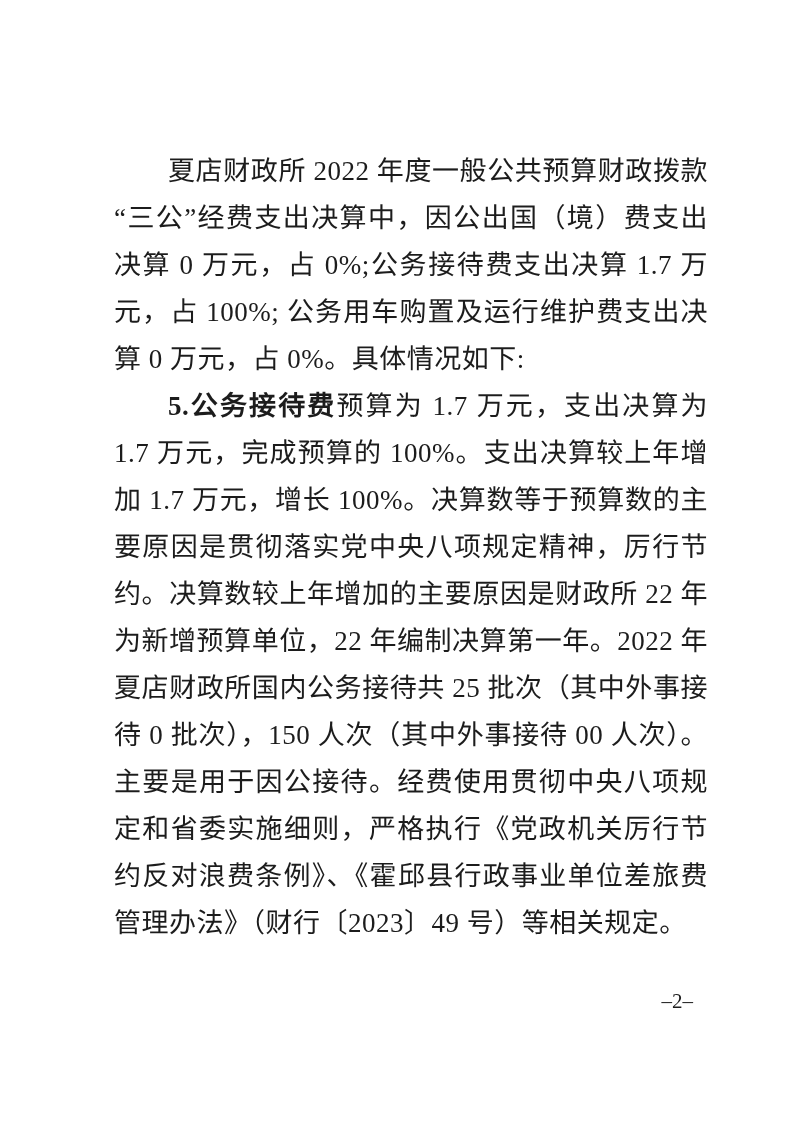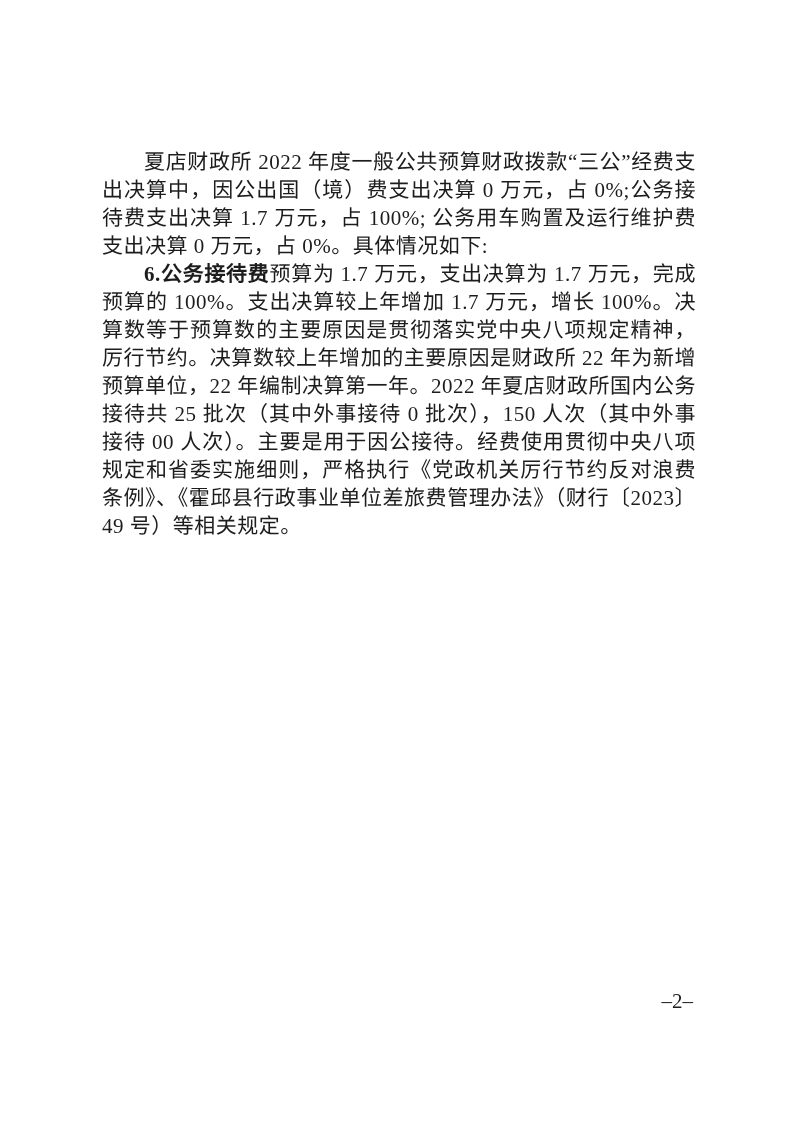--- a/index.html
+++ b/index.html
@@ -11,25 +11,25 @@
     position: relative;
     width: 793px;
     height: 1122px;
     background: #ffffff;
     overflow: hidden;
     font-family: "Liberation Serif", "DejaVu Serif", serif;
     color: #1c1c1c;
   }
   .content {
     position: absolute;
-    left: 102px;
+    left: 114px;
     top: 148px;
     width: 594px;
-    font-size: 21px;
-    line-height: 28px;
+    font-size: 27px;
+    line-height: 47px;
     letter-spacing: 0.5px;
   }
   .content p {
     margin: 0;
     padding: 0;
     text-indent: 2em;
     text-align: justify;
     text-justify: inter-ideograph;
   }
   .bold {
@@ -43,16 +43,16 @@
     line-height: 26px;
     color: #1c1c1c;
   }
 </style>
 </head>
 <body>
 
 <div class="page">
   <div class="content">
     <p><span>夏店财政所 2022 年度一般公共预算财政拨款“三公”经费支出决算中，因公出国（境）费支出决算 0 万元，占 0%;公务接待费支出决算 1.7 万元，占 100%; 公务用车购置及运行维护费支出决算 0 万元，占 0%。具体情况如下:</span></p>
-    <p><span class="bold">6.公务接待费</span><span>预算为 1.7 万元，支出决算为 1.7 万元，完成预算的 100%。支出决算较上年增加 1.7 万元，增长 100%。决算数等于预算数的主要原因是贯彻落实党中央八项规定精神，厉行节约。决算数较上年增加的主要原因是财政所 22 年为新增预算单位，22 年编制决算第一年。2022 年夏店财政所国内公务接待共 25 批次（其中外事接待 0 批次），150 人次（其中外事接待 00 人次）。主要是用于因公接待。经费使用贯彻中央八项规定和省委实施细则，严格执行《党政机关厉行节约反对浪费条例》、《霍邱县行政事业单位差旅费管理办法》（财行〔2023〕49 号）等相关规定。</span></p>
+    <p><span class="bold">5.公务接待费</span><span>预算为 1.7 万元，支出决算为 1.7 万元，完成预算的 100%。支出决算较上年增加 1.7 万元，增长 100%。决算数等于预算数的主要原因是贯彻落实党中央八项规定精神，厉行节约。决算数较上年增加的主要原因是财政所 22 年为新增预算单位，22 年编制决算第一年。2022 年夏店财政所国内公务接待共 25 批次（其中外事接待 0 批次），150 人次（其中外事接待 00 人次）。主要是用于因公接待。经费使用贯彻中央八项规定和省委实施细则，严格执行《党政机关厉行节约反对浪费条例》、《霍邱县行政事业单位差旅费管理办法》（财行〔2023〕49 号）等相关规定。</span></p>
   </div>
   <div class="page-number">–2–</div>
 </div>
 
 </body></html>

